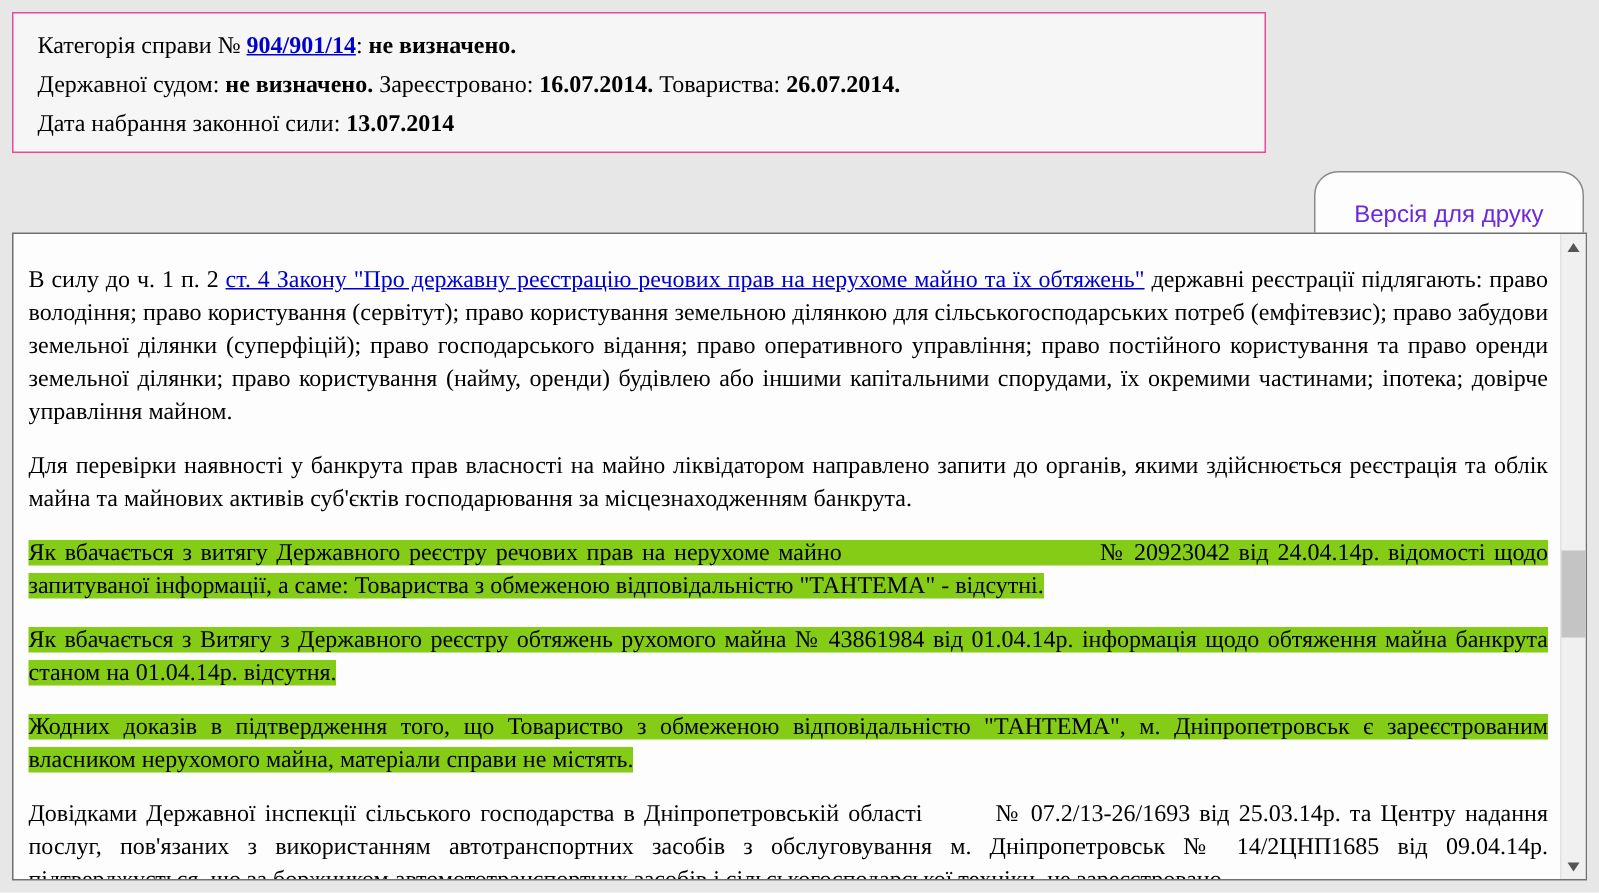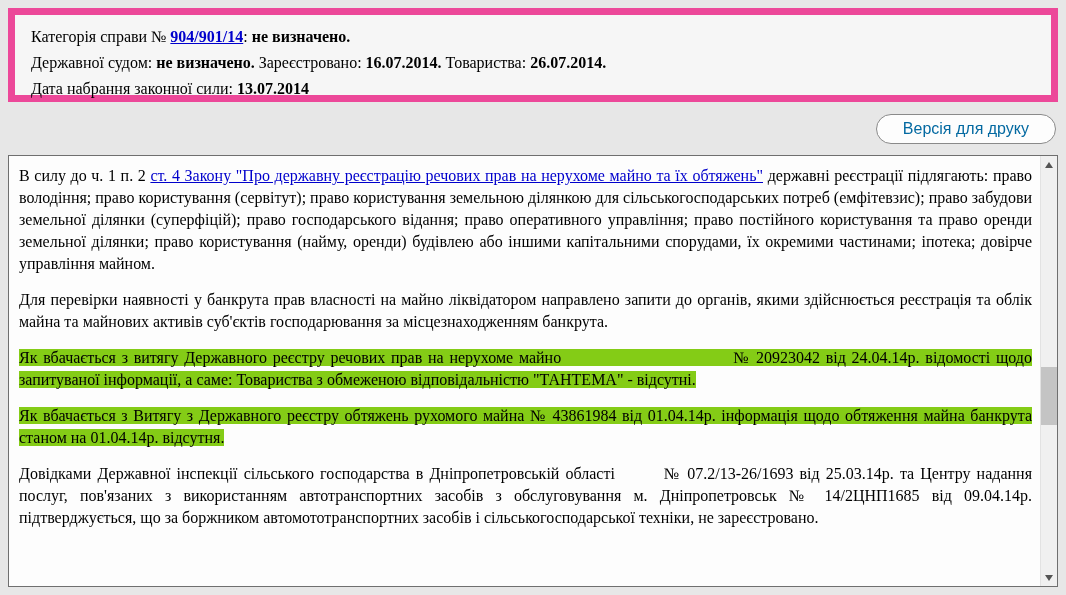--- a/index.html
+++ b/index.html
@@ -8,60 +8,60 @@
     background: #e7e7e7;
     font-family: "Liberation Serif", "DejaVu Serif", serif;
     position: relative;
     overflow: hidden;
   }
 
   
   .header-box {
     position: absolute;
     left: 8px; top: 8px;
-    width: 1050px; height: 94px;
+    width: 836px; height: 94px;
     background: #f6f6f6;
-    border: 7px solid #ec4899;
+    border: 1px solid #ec4899;
     padding: 9px 16px;
     font-size: 16px;
     color: #000;
   }
   .header-line { line-height: 26px; white-space: nowrap; }
   .bold { font-weight: bold; }
   .seg-link { color: #0000cc; text-decoration: underline; cursor: pointer; }
 
   
   .toolbar {
     position: absolute;
     right: 10px; top: 114px;
     height: 34px;
   }
   .print-button {
     font-family: "Liberation Sans", "DejaVu Sans", sans-serif;
     font-size: 16px;
-    color: #0369a1;
+    color: #6d28d9;
     background: #fdfdfd;
     border: 1px solid #8a8a8a;
     border-radius: 16px;
-    padding: 5px 26px;
+    padding: 20px 26px;
     cursor: pointer;
   }
 
   
   .doc-viewer {
     position: absolute;
     left: 8px; top: 155px;
     width: 1050px; height: 432px;
     background: #fdfdfd;
     border: 1px solid #6f6f6f;
   }
   .doc-content {
     position: absolute;
     left: 0; top: 0; right: 17px; bottom: 0;
-    padding: 9px 8px 0 10px;
+    padding: 20px 8px 0 10px;
     overflow: hidden;
     font-size: 16px;
     line-height: 22px;
     color: #000;
     text-align: justify;
   }
   .doc-para { margin-bottom: 14px; }
   .para-text.highlight { background: #84cc16; }
 
   
@@ -115,20 +115,21 @@
   <div class="toolbar">
     <button class="print-button">Версія для друку</button>
   </div>
 
   <div class="doc-viewer">
     <div class="doc-content">
         <p class="doc-para"><span class="para-text"><span>В силу до ч. 1 п. 2 </span><a href="#" class="seg-link">ст. 4 Закону "Про державну реєстрацію речових прав на нерухоме майно та їх обтяжень"</a><span> державні реєстрації підлягають: право володіння; право користування (сервітут); право користування земельною ділянкою для сільськогосподарських потреб (емфітевзис); право забудови земельної ділянки (суперфіцій); право господарського відання; право оперативного управління; право постійного користування та право оренди земельної ділянки; право користування (найму, оренди) будівлею або іншими капітальними спорудами, їх окремими частинами; іпотека; довірче управління майном.</span></span></p>
         <p class="doc-para"><span class="para-text"><span>Для перевірки наявності у банкрута прав власності на майно ліквідатором направлено запити до органів, якими здійснюється реєстрація та облік майна та майнових активів суб'єктів господарювання за місцезнаходженням банкрута.</span></span></p>
         <p class="doc-para"><span class="para-text highlight"><span>Як вбачається з витягу Державного реєстру речових прав на нерухоме майно &nbsp;&nbsp;&nbsp;&nbsp;&nbsp;&nbsp;&nbsp;&nbsp;&nbsp;&nbsp;&nbsp;&nbsp;&nbsp;&nbsp;&nbsp;&nbsp;&nbsp;&nbsp;&nbsp;&nbsp;&nbsp;&nbsp;&nbsp;&nbsp;&nbsp;&nbsp;&nbsp;&nbsp; № 20923042 від 24.04.14р. відомості щодо запитуваної інформації, а саме: Товариства з обмеженою відповідальністю "ТАНТЕМА" - відсутні.</span></span></p>
         <p class="doc-para"><span class="para-text highlight"><span>Як вбачається з Витягу з Державного реєстру обтяжень рухомого майна № 43861984 від 01.04.14р. інформація щодо обтяження майна банкрута станом на 01.04.14р. відсутня.</span></span></p>
+        <p class="doc-para"><span class="para-text highlight"><span>Жодних доказів в підтвердження того, що Товариство з обмеженою відповідальністю "ТАНТЕМА", м. Дніпропетровськ є зареєстрованим власником нерухомого майна, матеріали справи не містять.</span></span></p>
         <p class="doc-para"><span class="para-text"><span>Довідками Державної інспекції сільського господарства в Дніпропетровській області &nbsp;&nbsp;&nbsp;&nbsp;&nbsp;&nbsp; № 07.2/13-26/1693 від 25.03.14р. та Центру надання послуг, пов'язаних з використанням автотранспортних засобів з обслуговування м. Дніпропетровськ № 14/2ЦНП1685 від 09.04.14р. підтверджується, що  за боржником автомототранспортних засобів і  сільськогосподарської техніки, не зареєстровано.</span></span></p>
       </div>
 
     <div class="scrollbar">
       <div class="scroll-btn">
         <span class="tri-up"></span>
       </div>
       <div class="scroll-track">
         <div class="scroll-thumb"></div>
       </div>

